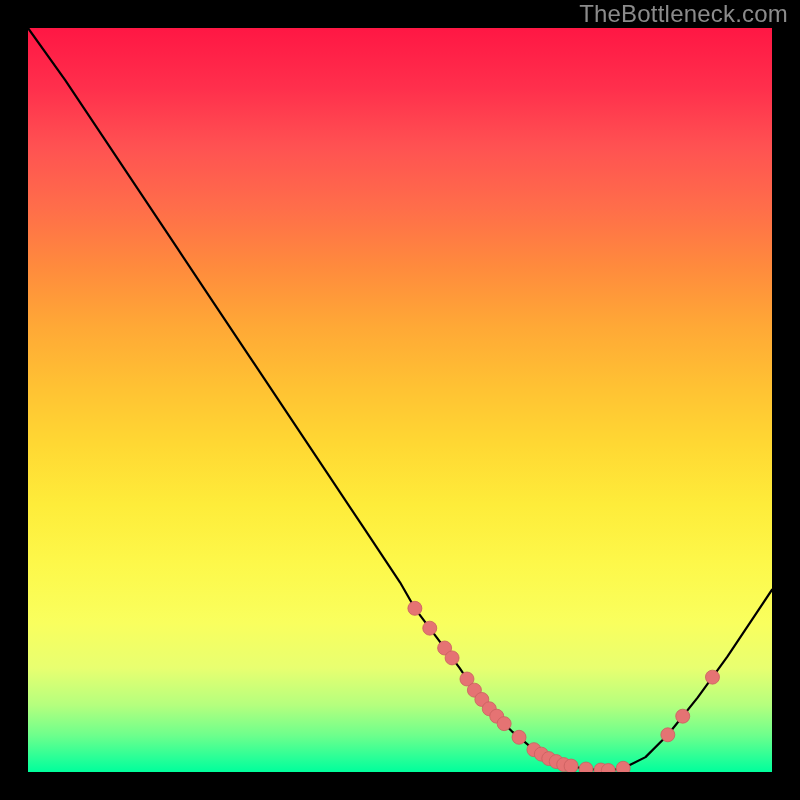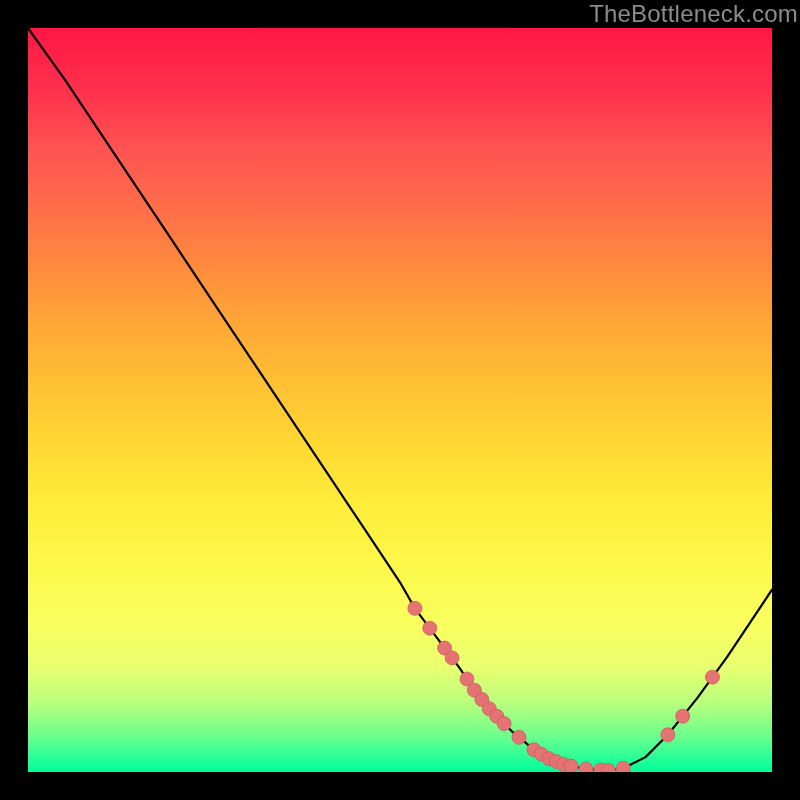--- a/index.html
+++ b/index.html
@@ -39,21 +39,21 @@
   svg.plot {
     position: absolute;
     left: 0;
     top: 0;
     width: 744px;
     height: 744px;
   }
   .watermark {
     position: absolute;
     top: 0;
-    right: 2px;
+    right: 12px;
     color: #8b8b8b;
     font-size: 24px;
     font-weight: 500;
     letter-spacing: 0.2px;
   }
 </style>
 </head>
 <body>
 
 <div class="frame">

